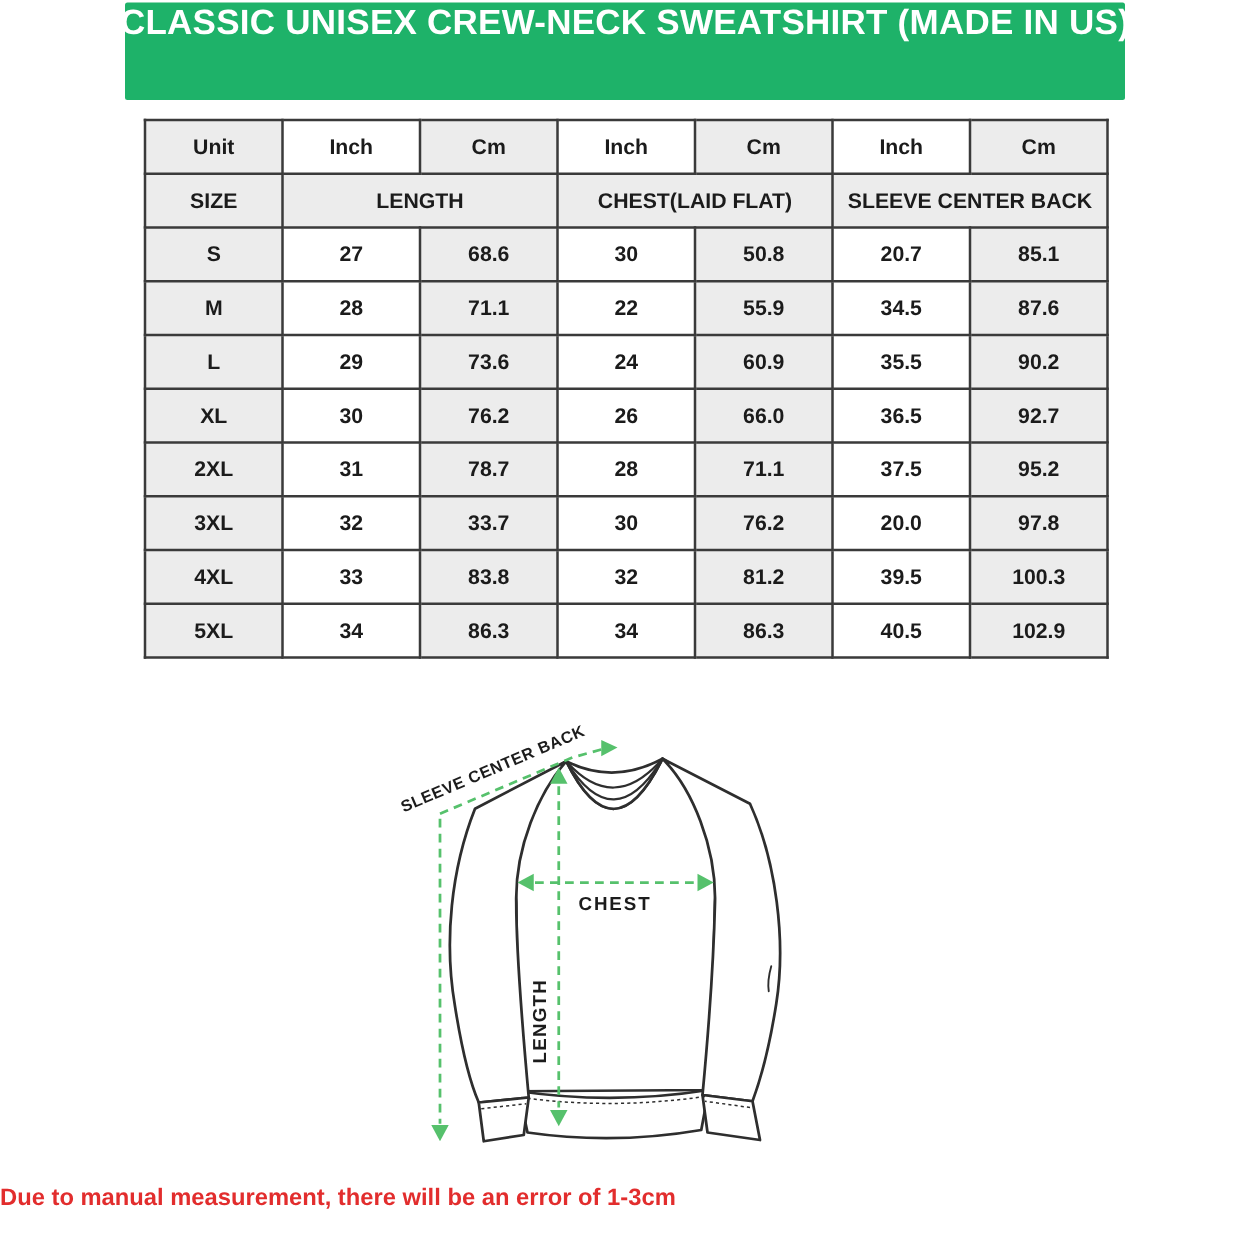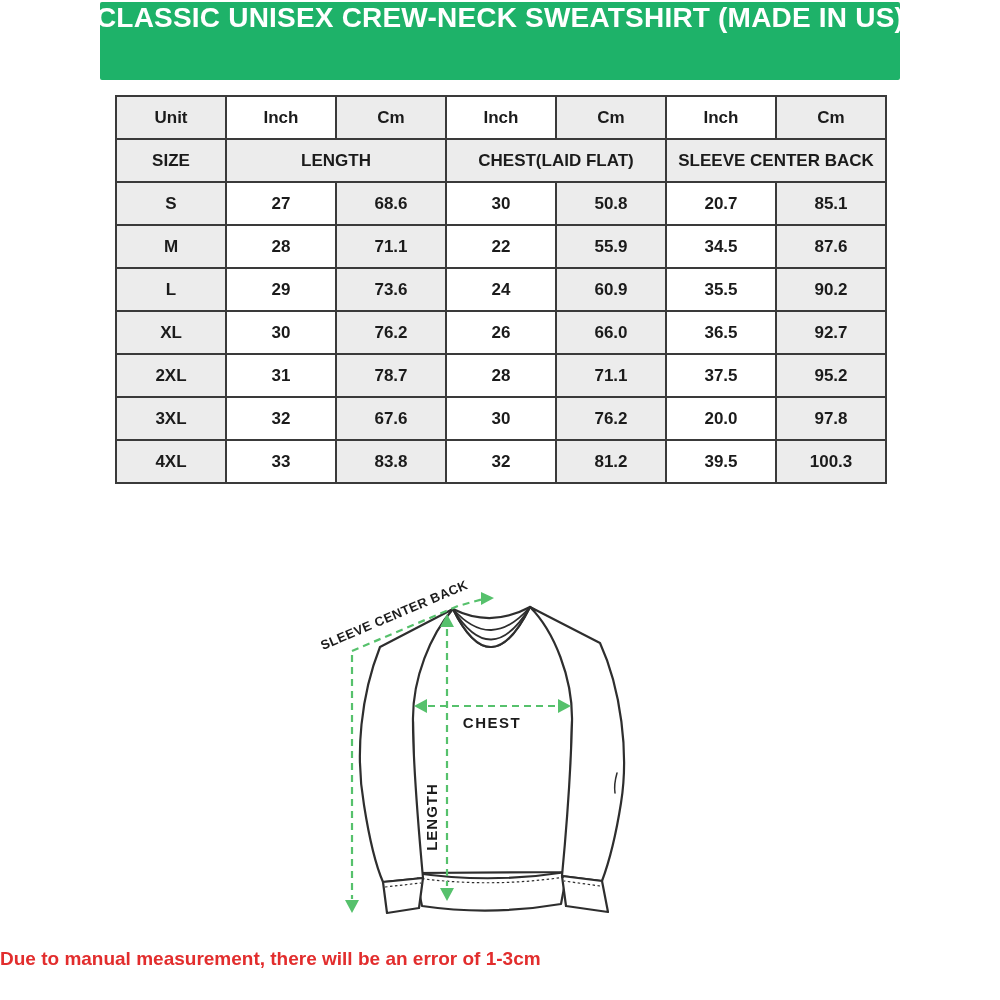--- a/index.html
+++ b/index.html
@@ -96,34 +96,43 @@
         <td>31</td>
         <td class="shade">78.7</td>
         <td>28</td>
         <td class="shade">71.1</td>
         <td>37.5</td>
         <td class="shade">95.2</td>
       </tr>
       <tr>
         <td class="shade">3XL</td>
         <td>32</td>
-        <td class="shade">67.6</td>
+        <td class="shade">33.7</td>
         <td>30</td>
         <td class="shade">76.2</td>
         <td>20.0</td>
         <td class="shade">97.8</td>
       </tr>
       <tr>
         <td class="shade">4XL</td>
         <td>33</td>
         <td class="shade">83.8</td>
         <td>32</td>
         <td class="shade">81.2</td>
         <td>39.5</td>
         <td class="shade">100.3</td>
+      </tr>
+      <tr>
+        <td class="shade">5XL</td>
+        <td>34</td>
+        <td class="shade">86.3</td>
+        <td>34</td>
+        <td class="shade">86.3</td>
+        <td>40.5</td>
+        <td class="shade">102.9</td>
       </tr>
     </tbody>
   </table>
 
   <svg class="diagram" width="400" height="370" viewBox="0 0 400 370">
     <g stroke="#2e2e2e" stroke-width="2.2" fill="#ffffff" stroke-linejoin="round" stroke-linecap="round">
 
       <path d="M153,34 C122,52 109,95 113,147 C114,200 114,255 115,298 L267,297 C268,255 271,200 272,147 C276,95 261,50 230,32 Q191,111 153,34 Z"></path>
 
       <path d="M115,298 Q191,309 267,297 L261,329 Q191,341 122,331 Z"></path>

